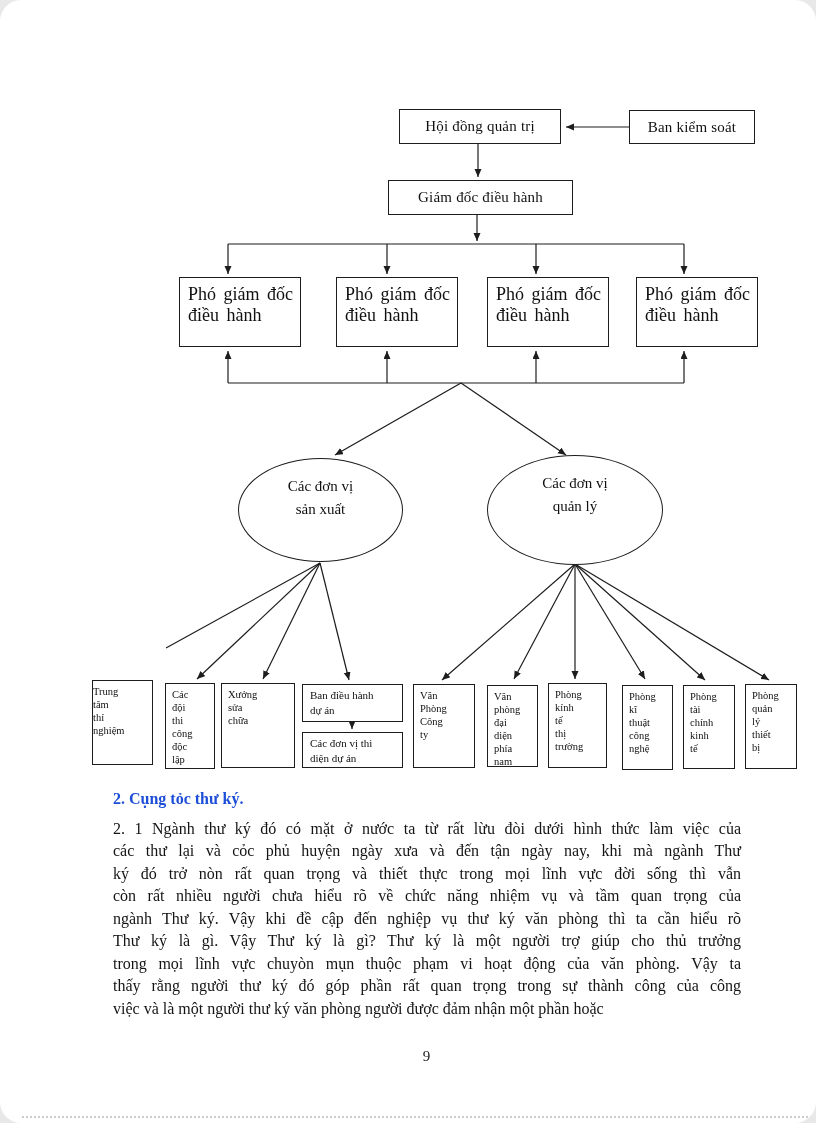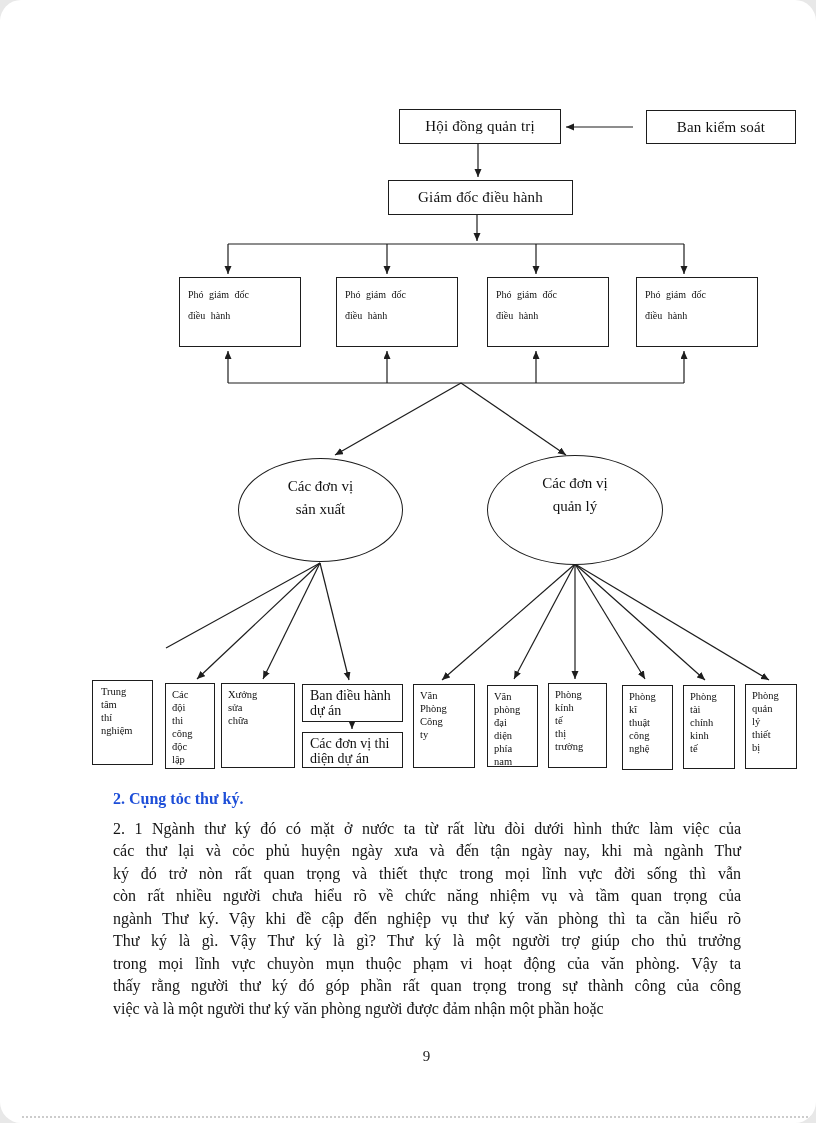--- a/index.html
+++ b/index.html
@@ -20,37 +20,37 @@
     border:1.4px solid #1d1d1d;
     background:#fff;
     color:#101010;
     white-space:pre-line;
   }
   .node.center{
     display:flex;align-items:center;justify-content:center;
     font-size:15px;letter-spacing:.2px;
   }
   .node.deputy{
-    font-size:10px;line-height:21px;
+    font-size:18px;line-height:21px;
     padding:6px 6px 14px 8px;
     word-spacing:3px;
   }
   .node.ellipse{
     border-radius:50%;
     display:flex;justify-content:center;
     text-align:center;
     font-size:15px;line-height:23px;
     padding-top:16px;
   }
   .node.small{
     font-size:10.5px;line-height:13px;
     padding:4px 3px 0 6px;
   }
   .node.wide{
-    font-size:14px;line-height:15px;
+    font-size:11px;line-height:15px;
     padding:3px 3px 0 7px;
   }
   .heading{
     position:absolute;left:113px;top:790px;width:627px;
     font-size:16px;font-weight:bold;
     color:#1d4ed8;
   }
   .pline{
     position:absolute;left:113px;width:628px;height:22px;
     font-size:16px;line-height:22.4px;
@@ -113,38 +113,38 @@
       <line x1="575" y1="564" x2="442" y2="680" marker-end="url(#arr)"></line>
       <line x1="575" y1="564" x2="514" y2="679" marker-end="url(#arr)"></line>
       <line x1="575" y1="564" x2="575" y2="679" marker-end="url(#arr)"></line>
       <line x1="575" y1="564" x2="645" y2="679" marker-end="url(#arr)"></line>
       <line x1="575" y1="564" x2="705" y2="680" marker-end="url(#arr)"></line>
       <line x1="575" y1="564" x2="769" y2="680" marker-end="url(#arr)"></line>
     </g>
   </svg>
 
   <div class="node center" style="left:399px;top:109px;width:162px;height:35px;">Hội đồng quản trị</div>
-  <div class="node center" style="left:646px;top:110px;width:150px;height:34px;text-align:center;">Ban kiểm soát</div>
+  <div class="node center" style="left:629px;top:110px;width:126px;height:34px;text-align:center;">Ban kiểm soát</div>
   <div class="node center" style="left:388px;top:180px;width:185px;height:35px;">Giám đốc điều hành</div>
 
   <div class="node deputy" style="left:179px;top:277px;width:122px;height:70px;">Phó giám đốc
 điều hành</div>
   <div class="node deputy" style="left:336px;top:277px;width:122px;height:70px;">Phó giám đốc
 điều hành</div>
   <div class="node deputy" style="left:487px;top:277px;width:122px;height:70px;">Phó giám đốc
 điều hành</div>
   <div class="node deputy" style="left:636px;top:277px;width:122px;height:70px;">Phó giám đốc
 điều hành</div>
 
   <div class="node ellipse" style="left:238px;top:458px;width:165px;height:104px;border-width:1.2px;">Các đơn vị
 sản xuất</div>
   <div class="node ellipse" style="left:487px;top:455px;width:176px;height:110px;border-width:1.2px;">Các đơn vị
 quản lý</div>
 
-  <div class="node small" style="left:92px;top:680px;width:61px;height:85px;padding-left:8px;">Trung
+  <div class="node small" style="left:92px;top:680px;width:61px;height:85px;padding-left:0;">Trung
 tâm
 thí
 nghiệm</div>
   <div class="node small" style="left:165px;top:683px;width:50px;height:86px;">Các
 đội
 thi
 công
 độc
 lập</div>
   <div class="node small" style="left:221px;top:683px;width:74px;height:85px;">Xưởng

